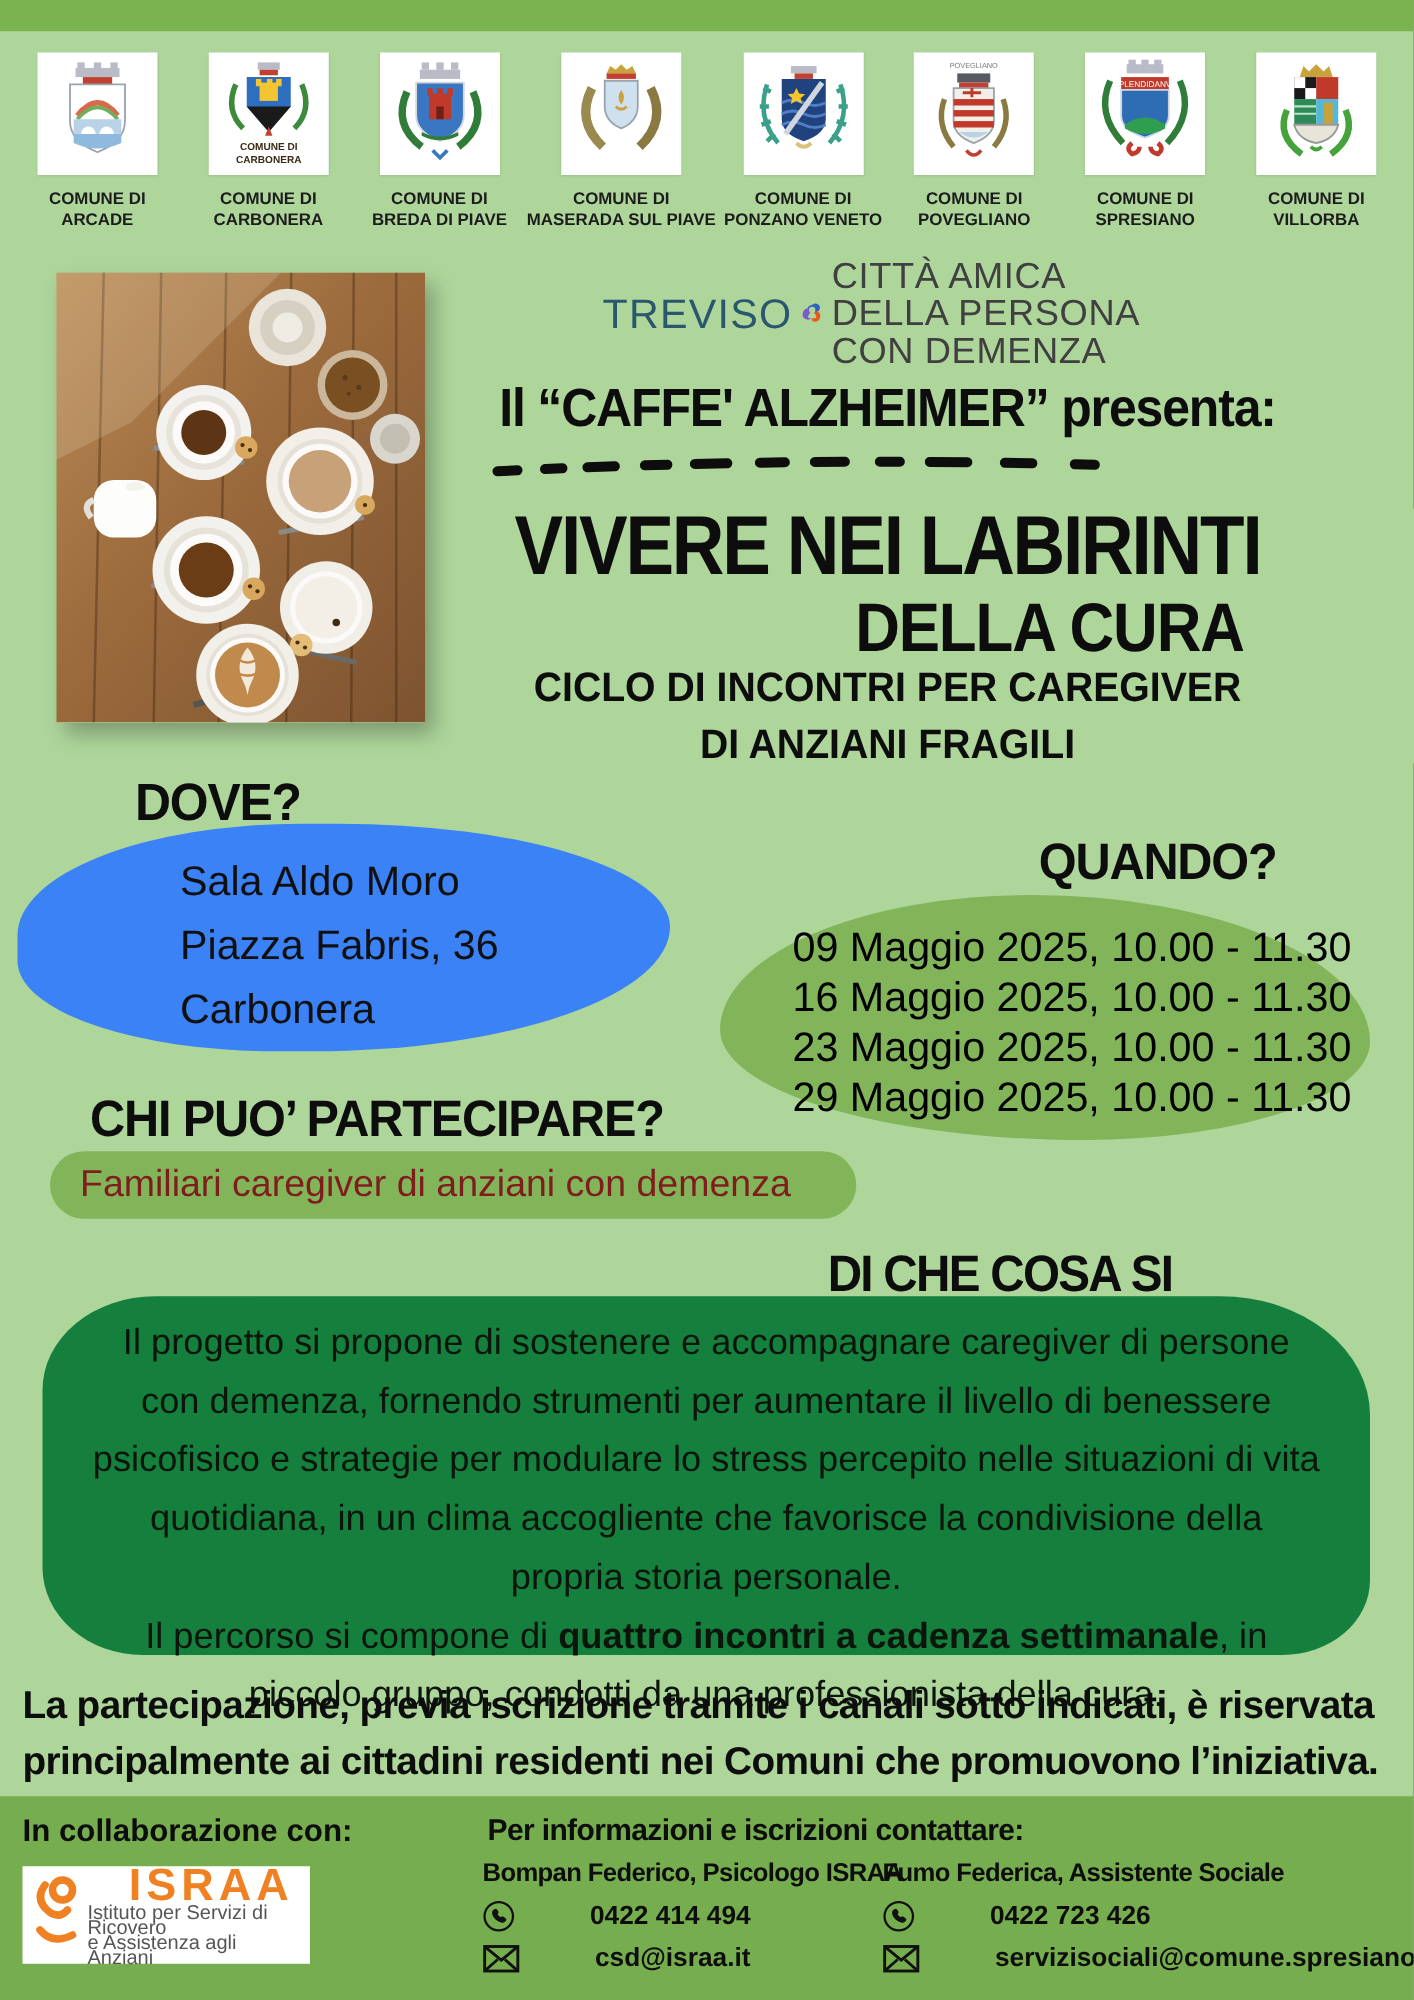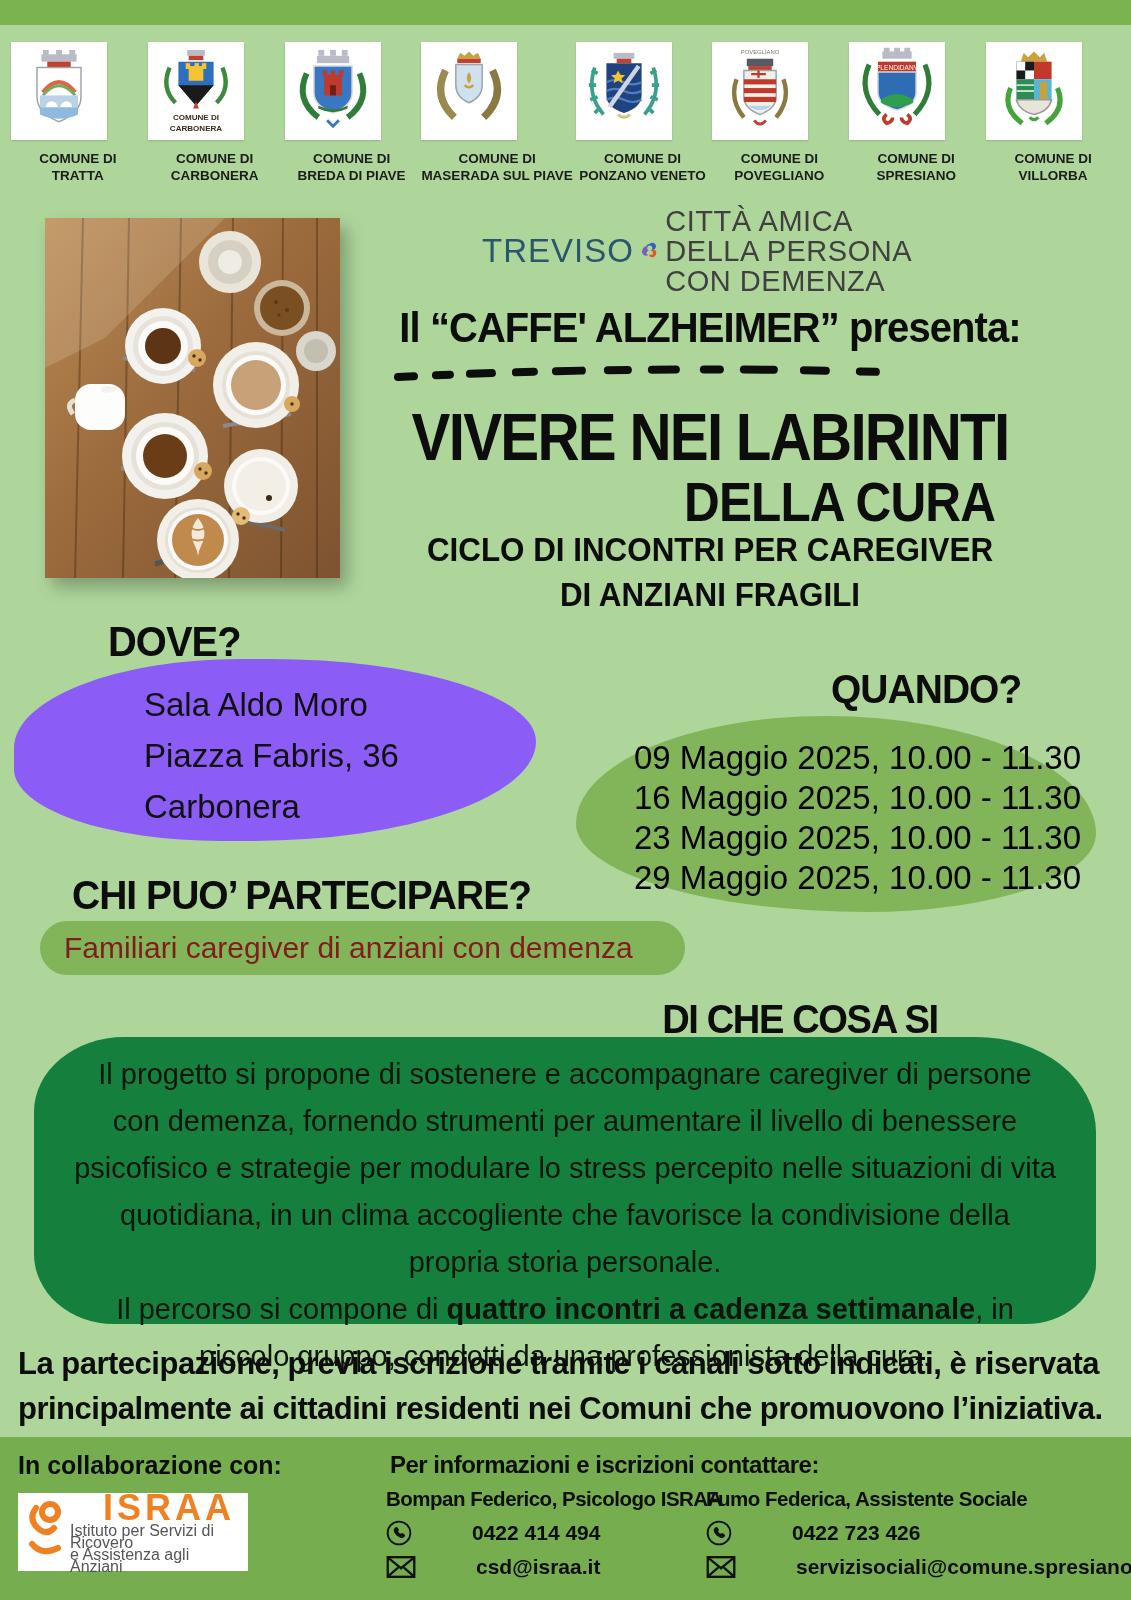--- a/index.html
+++ b/index.html
@@ -5,21 +5,21 @@
   html,body{margin:0;padding:0;background:#666;}
   .poster{
     position:relative;width:1131px;height:1600px;margin:0 auto;
     background:#aed69b;overflow:hidden;
     font-family:"Liberation Sans",sans-serif;color:#0d0d0d;
   }
   .topbar{position:absolute;left:0;top:0;width:1131px;height:25px;background:#7cb351;}
 
   
   .crest-row{position:absolute;left:0;top:42px;width:1131px;display:flex;justify-content:space-evenly;padding:0 8px;box-sizing:border-box;}
-  .crest-col{flex:0 0 134px;display:flex;flex-direction:column;}
+  .crest-col{flex:0 0 134px;display:flex;flex-direction:column;align-items:center;}
   .crest-box{width:96px;height:98px;background:#fff;display:flex;align-items:center;justify-content:center;box-shadow:0 1px 2px rgba(0,0,0,.15);}
   .crest-box svg{width:88px;height:90px;}
   .crest-label{margin-top:10px;text-align:center;font-size:13.5px;font-weight:bold;line-height:17px;color:#1c1c1c;white-space:nowrap;}
 
   
   .coffee{position:absolute;left:45px;top:218px;width:295px;height:360px;box-shadow:7px 9px 16px rgba(0,0,0,.28);}
 
   
   .treviso{position:absolute;left:482px;top:206px;width:430px;display:flex;align-items:center;}
   .treviso-city{font-size:33px;color:#2a566e;letter-spacing:1px;}
@@ -34,21 +34,21 @@
     font-size:67px;font-weight:bold;letter-spacing:-2px;transform:scaleX(.87);}
   .title2{position:absolute;left:340px;top:470px;width:655px;text-align:right;
     font-size:55px;font-weight:bold;letter-spacing:-1px;transform:scaleX(.9);transform-origin:right center;}
   .subtitle1{position:absolute;left:340px;top:531px;width:740px;text-align:center;
     font-size:33px;font-weight:bold;letter-spacing:0;transform:scaleX(.95);}
   .subtitle2{position:absolute;left:340px;top:576px;width:740px;text-align:center;
     font-size:33px;font-weight:bold;transform:scaleX(.95);}
 
   .sec-head{font-weight:bold;letter-spacing:-1px;transform:scaleX(.95);transform-origin:left center;}
   .dove-head{position:absolute;left:108px;top:618px;font-size:42px;}
-  .dove-blob{position:absolute;left:14px;top:659px;width:522px;height:182px;background:#8b5cf6;
+  .dove-blob{position:absolute;left:14px;top:659px;width:522px;height:182px;background:#3b82f6;
     border-radius:46% 54% 58% 42% / 52% 48% 58% 42%;}
   .dove-lines{position:absolute;left:130px;top:20px;font-size:33px;line-height:51px;color:#101010;}
 
   .quando-head{position:absolute;left:826px;top:666px;font-size:41px;font-weight:bold;letter-spacing:-1px;transform:scaleX(.95);}
   .quando-blob{position:absolute;left:576px;top:716px;width:520px;height:196px;background:#82b45a;
     border-radius:48% 52% 44% 56% / 55% 60% 40% 45%;}
   .quando-dates{position:absolute;left:58px;top:22px;font-size:33px;line-height:40px;color:#000000;white-space:nowrap;}
 
   .chi-head{position:absolute;left:72px;top:872px;font-size:41px;}
   .chi-pill{position:absolute;left:40px;top:921px;width:645px;height:54px;background:#82b45a;border-radius:28px;
@@ -101,21 +101,21 @@
           <path d="M19 31 q11 -14 22 0" stroke="#d86a4a" stroke-width="3" fill="none"></path>
           <path d="M19 33 q11 -13 22 0" stroke="#6fae5c" stroke-width="2" fill="none"></path>
           <rect x="17" y="33" width="26" height="8" fill="#b9d2e8"></rect>
           <circle cx="25" cy="41" r="4" fill="#fff"></circle>
             <circle cx="35" cy="41" r="4" fill="#fff"></circle>
           <path d="M17 41 h26 v5 q-13 6 -26 0 z" fill="#8fb9dd"></path>
         </svg>
       </div>
       <div class="crest-label">
         <div>COMUNE DI</div>
-          <div>TRATTA</div>
+          <div>ARCADE</div>
       </div>
     </div>
 
     <div class="crest-col">
       <div class="crest-box">
         <svg viewBox="0 0 60 60">
           <path d="M12 14 q-6 14 4 24" stroke="#3d8a3d" stroke-width="3" fill="none"></path>
           <path d="M48 14 q6 14 -4 24" stroke="#3d8a3d" stroke-width="3" fill="none"></path>
           <rect x="24" y="2" width="12" height="4" fill="#b9bcc6"></rect>
             <rect x="25" y="6" width="10" height="3" fill="#c2402f"></rect>

